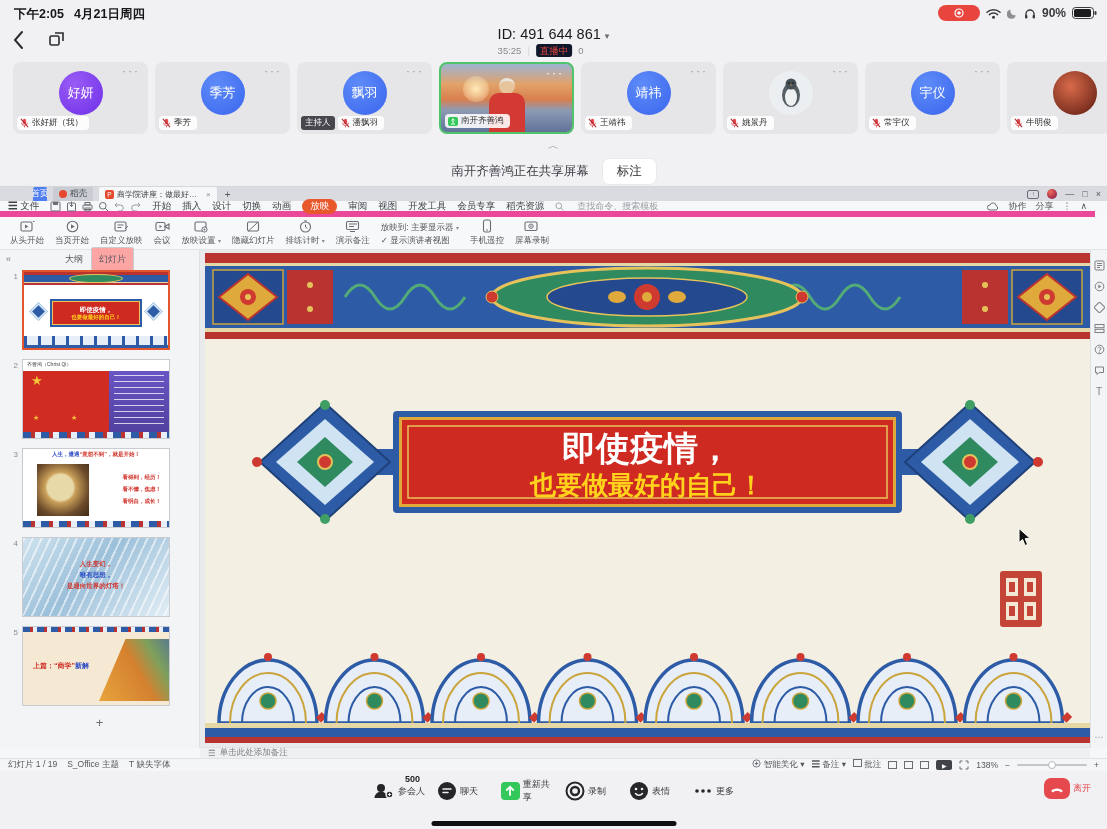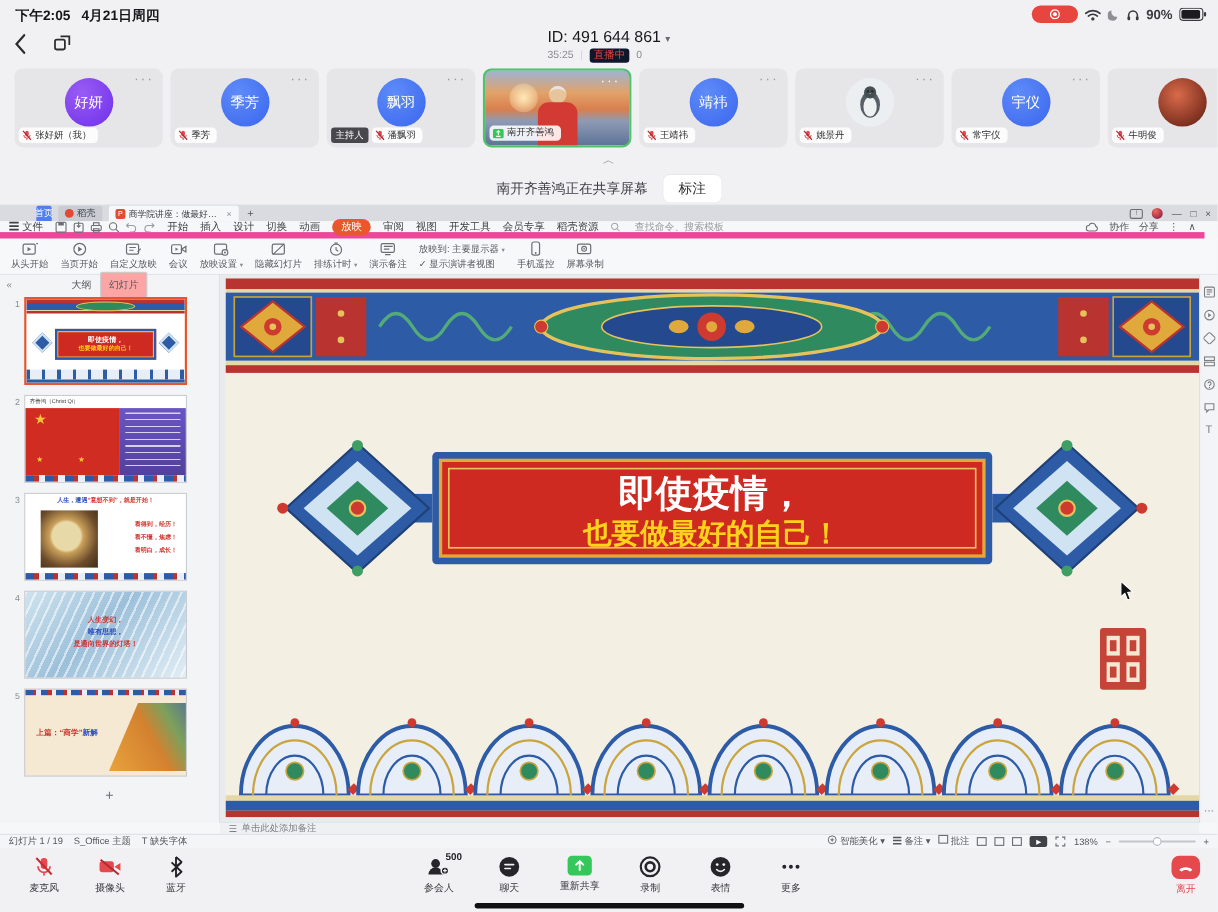--- a/index.html
+++ b/index.html
@@ -118,23 +118,23 @@
 .wps-status{position:absolute;left:0;right:0;bottom:0;height:13px;background:#f4f5f7;border-top:1px solid #e0e2e6;display:flex;align-items:center;gap:10px;padding:0 8px;font-size:8.5px;color:#55575c;white-space:nowrap}
 .st-right{margin-left:auto;display:flex;align-items:center;gap:7px}
 .play-chip{background:#3f4247;color:#fff;border-radius:2px;font-size:6px;width:16px;height:10px;display:flex;align-items:center;justify-content:center}
 .zoom-track{width:70px;height:2px;background:#c4c6cb;border-radius:1px;position:relative}
 .zoom-knob{position:absolute;left:50%;top:50%;transform:translate(-50%,-50%);width:8px;height:8px;border-radius:50%;background:#fff;border:1px solid #b4b6bb}
 .view-ico{width:9px;height:8px;border:1px solid #6a6d73;display:inline-block}
 
 .meet-bar{position:absolute;top:771px;left:0;right:0;height:58px;background:#f1f1f4}
 .mb-group-left{position:absolute;left:14px;top:7px;display:flex;gap:8px}
 .mb-group-center{position:absolute;left:50.5%;top:7px;transform:translateX(-50%);display:flex;gap:12px}
-.mb-item{width:52px;display:flex;flex-direction:column;align-items:center;gap:3px;font-size:9px;color:#3a3a3e;position:relative}
+.mb-item{width:52px;display:flex;flex-direction:row;align-items:center;gap:3px;font-size:9px;color:#3a3a3e;position:relative}
 .mb-badge{position:absolute;top:-4px;left:32px;font-size:9px;font-weight:bold;color:#26262a}
-.mb-leave{position:absolute;right:16px;top:7px;display:flex;flex-direction:column;align-items:center;gap:3px;font-size:9px;color:#e5484d}
+.mb-leave{position:absolute;right:16px;top:7px;display:flex;align-items:center;gap:3px;font-size:9px;color:#e5484d}
 .leave-ico{width:26px;height:21px;border-radius:7px;background:#e5484d;display:flex;align-items:center;justify-content:center}
 .reshare-ico{width:22px;height:18px;border-radius:4px;background:#34c759;display:flex;align-items:center;justify-content:center}
 .home-indicator{position:absolute;bottom:3px;left:50%;transform:translateX(-50%);width:245px;height:5px;border-radius:3px;background:#101013}
 </style>
 </head>
 <body>
 
 <div class="screen">
 
   <div class="statusbar">
@@ -753,44 +753,20 @@
         <span>−</span>
         <span class="zoom-track">
             <span class="zoom-knob"></span>
           </span>
         <span>+</span>
       </span>
     </div>
   </div>
 
   <div class="meet-bar">
-    <div class="mb-group-left">
-      <div class="mb-item">
-        <svg width="20" height="20" viewBox="0 0 20 20">
-            <rect x="7" y="2" width="6" height="10" rx="3" fill="#e5484d"></rect>
-            <path d="M4.5 9.5a5.5 5.5 0 0 0 11 0M10 15v3" fill="none" stroke="#e5484d" stroke-width="1.6"></path>
-            <path d="M3 2l14 15" stroke="#c22d36" stroke-width="1.8"></path>
-          </svg>
-        <span>麦克风</span>
-      </div>
-      <div class="mb-item">
-        <svg width="22" height="20" viewBox="0 0 22 20">
-            <rect x="1.5" y="5" width="13" height="10" rx="2.5" fill="#e5484d"></rect>
-            <path d="M15 10l5.5-3.5v7z" fill="#e5484d"></path>
-            <path d="M2.5 3.5 19 17" stroke="#b02a30" stroke-width="1.8"></path>
-          </svg>
-        <span>摄像头</span>
-      </div>
-      <div class="mb-item">
-        <svg width="14" height="20" viewBox="0 0 14 20">
-            <path d="M7 1v18l5-4.5L3 6M7 10l5-4.5L7 1M3 14.5 12 6" fill="none" stroke="#222226" stroke-width="1.7" stroke-linejoin="round"></path>
-          </svg>
-        <span>蓝牙</span>
-      </div>
-    </div>
     <div class="mb-group-center">
       <div class="mb-item">
         <span class="mb-badge">500</span>
         <svg width="22" height="20" viewBox="0 0 22 20">
             <circle cx="8" cy="7" r="4" fill="#26262a"></circle>
             <path d="M1.5 17a6.5 6.5 0 0 1 13 0z" fill="#26262a"></path>
             <circle cx="16.5" cy="13.5" r="3.4" fill="#26262a" stroke="#f1f1f4" stroke-width="1.4"></circle>
             <path d="M16.5 11.8v3.4M14.8 13.5h3.4" stroke="#f1f1f4" stroke-width="1.1"></path>
           </svg>
         <span>参会人</span>

